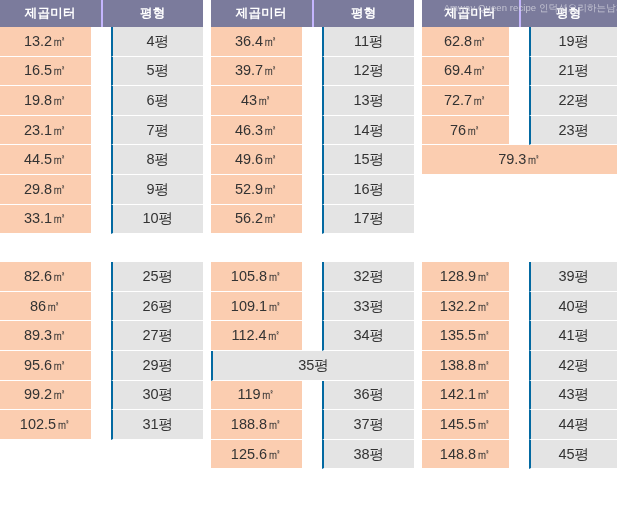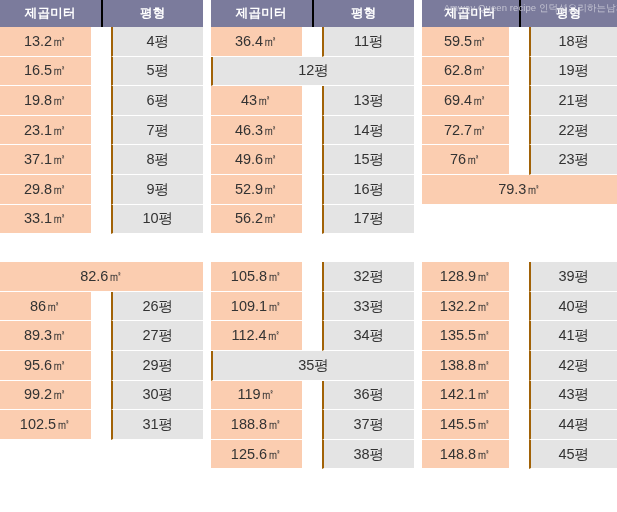--- a/index.html
+++ b/index.html
@@ -23,33 +23,33 @@
   .hcell{
     flex:1 1 0;
     background:#7b7b9c;
     color:#ffffff;
     font-size:12.5px;
     font-weight:bold;
     display:flex;align-items:center;justify-content:center;
     letter-spacing:.3px;
     box-sizing:border-box;
   }
-  .hcell + .hcell{border-left:2px solid #000000;}
+  .hcell + .hcell{border-left:2px solid #c4b5fd;}
 
   .row{display:flex;height:29.6px;gap:20px;}
   .cell{
     flex:1 1 0;
     display:flex;align-items:center;justify-content:center;
     font-size:14.5px;
     box-sizing:border-box;
     color:#333333;
     border-bottom:1.4px solid #ffffff;
   }
   .cell.sqm{background:#fbcdb0;}
-  .cell.pyeong{background:#e4e4e4;border-left:2px solid #a16207;}
+  .cell.pyeong{background:#e4e4e4;border-left:2px solid #0369a1;}
 
   .vspacer{height:28px;background:#ffffff;width:617px;}
 
   
   #watermark{
     position:absolute;
     left:452px;top:0px;
     width:165px;height:16px;
     display:flex;align-items:center;justify-content:center;
     font-size:9.5px;
@@ -83,21 +83,21 @@
           </div>
           <div class="row">
             <div class="cell sqm">19.8㎡</div>
             <div class="cell pyeong">6평</div>
           </div>
           <div class="row">
             <div class="cell sqm">23.1㎡</div>
             <div class="cell pyeong">7평</div>
           </div>
           <div class="row">
-            <div class="cell sqm">37.1㎡</div>
+            <div class="cell sqm">44.5㎡</div>
             <div class="cell pyeong">8평</div>
           </div>
           <div class="row">
             <div class="cell sqm">29.8㎡</div>
             <div class="cell pyeong">9평</div>
           </div>
           <div class="row">
             <div class="cell sqm">33.1㎡</div>
             <div class="cell pyeong">10평</div>
           </div>
@@ -110,20 +110,21 @@
       <div class="hrow">
         <div class="hcell">제곱미터</div>
         <div class="hcell">평형</div>
       </div>
       <div>
           <div class="row">
             <div class="cell sqm">36.4㎡</div>
             <div class="cell pyeong">11평</div>
           </div>
           <div class="row">
+            <div class="cell sqm">39.7㎡</div>
             <div class="cell pyeong">12평</div>
           </div>
           <div class="row">
             <div class="cell sqm">43㎡</div>
             <div class="cell pyeong">13평</div>
           </div>
           <div class="row">
             <div class="cell sqm">46.3㎡</div>
             <div class="cell pyeong">14평</div>
           </div>
@@ -144,24 +145,20 @@
 
     <div class="gap"></div>
 
     <div class="group g2">
       <div class="hrow">
         <div class="hcell">제곱미터</div>
         <div class="hcell">평형</div>
       </div>
       <div>
           <div class="row">
-            <div class="cell sqm">59.5㎡</div>
-            <div class="cell pyeong">18평</div>
-          </div>
-          <div class="row">
             <div class="cell sqm">62.8㎡</div>
             <div class="cell pyeong">19평</div>
           </div>
           <div class="row">
             <div class="cell sqm">69.4㎡</div>
             <div class="cell pyeong">21평</div>
           </div>
           <div class="row">
             <div class="cell sqm">72.7㎡</div>
             <div class="cell pyeong">22평</div>
@@ -179,20 +176,21 @@
   </div>
 
   <div class="vspacer"></div>
 
   <div class="block">
 
     <div class="group g0">
       <div>
           <div class="row">
             <div class="cell sqm">82.6㎡</div>
+            <div class="cell pyeong">25평</div>
           </div>
           <div class="row">
             <div class="cell sqm">86㎡</div>
             <div class="cell pyeong">26평</div>
           </div>
           <div class="row">
             <div class="cell sqm">89.3㎡</div>
             <div class="cell pyeong">27평</div>
           </div>
           <div class="row">

